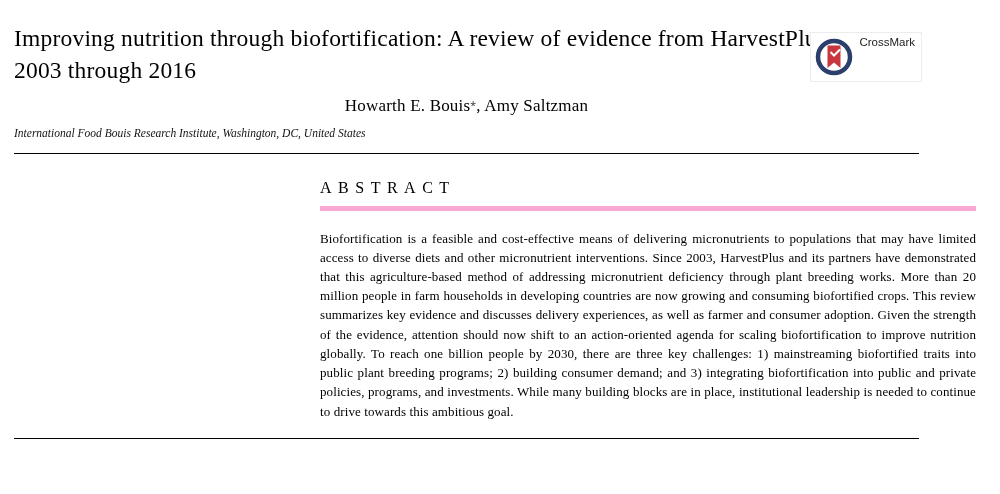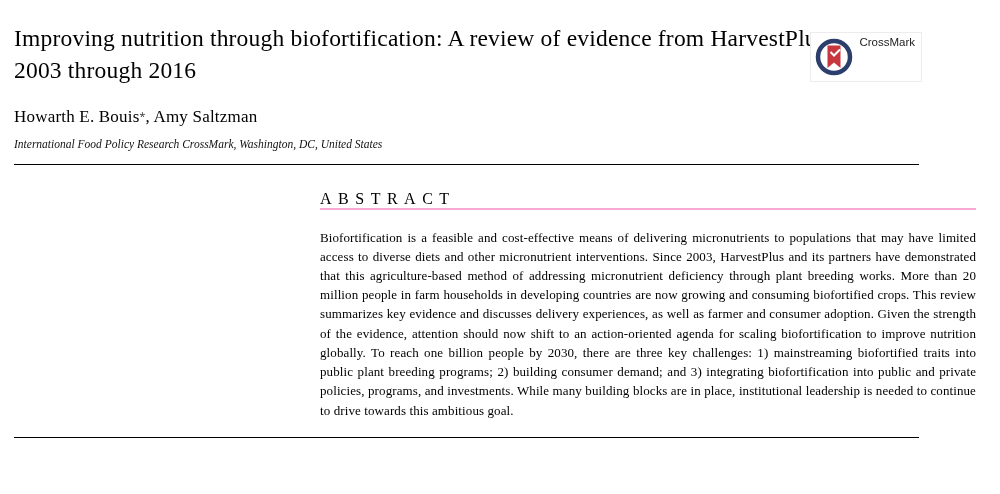--- a/index.html
+++ b/index.html
@@ -37,23 +37,24 @@
     border: 1px solid #ececec;
     background: #ffffff;
     cursor: pointer;
   }
   .crossmark-label {
     font-family: "Liberation Sans", sans-serif;
     font-size: 11.5px;
     color: #222;
   }
   .authors {
-    margin-top: 17px;
+    margin-top: 6px;
     font-size: 17px;
     letter-spacing: 0.2px;
+    text-align: center;
   }
   .authors sup {
     font-size: 10.5px;
     color: #333;
     cursor: pointer;
   }
   .affiliation {
     margin-top: 11px;
     font-style: italic;
     font-size: 11.5px;
@@ -74,21 +75,22 @@
     width: 656px;
     margin-top: 25px;
   }
   .abstract-heading {
     font-size: 16px;
     font-weight: 400;
     letter-spacing: 6.5px;
     margin: 0;
   }
   .abstract-body {
-    border-top: 2px solid #f9a8d4;
+    margin-top: 9px;
+    border-top: 5px solid #f9a8d4;
     padding-top: 18px;
     font-size: 13px;
     line-height: 1.48;
     text-align: justify;
     letter-spacing: 0.1px;
   }
 </style>
 </head>
 <body>
 
@@ -102,21 +104,21 @@
         <circle cx="20" cy="21" r="16" fill="#ffffff" stroke="#2c3e6b" stroke-width="4.5"></circle>
         <path d="M13.5 9.5 h13 v22.5 l-6.5 -5.5 -6.5 5.5 z" fill="#c8373e"></path>
         <path d="M16.5 16 l3.5 3.5 l6 -6" fill="none" stroke="#ffffff" stroke-width="2"></path>
       </svg>
     </span>
     <span class="crossmark-label">CrossMark</span>
   </div>
 
   <div class="authors"><span>Howarth E. Bouis</span><sup>⁎</sup><span>, Amy Saltzman</span></div>
 
-  <div class="affiliation">International Food Policy Research CrossMark, Washington, DC, United States</div>
+  <div class="affiliation">International Food Bouis Research Institute, Washington, DC, United States</div>
 
   <hr class="rule-top">
 
   <div class="abstract-section">
     <h2 class="abstract-heading">ABSTRACT</h2>
     <div class="abstract-body">Biofortification is a feasible and cost-effective means of delivering micronutrients to populations that may have limited access to diverse diets and other micronutrient interventions. Since 2003, HarvestPlus and its partners have demonstrated that this agriculture-based method of addressing micronutrient deficiency through plant breeding works. More than 20 million people in farm households in developing countries are now growing and consuming biofortified crops. This review summarizes key evidence and discusses delivery experiences, as well as farmer and consumer adoption. Given the strength of the evidence, attention should now shift to an action-oriented agenda for scaling biofortification to improve nutrition globally. To reach one billion people by 2030, there are three key challenges: 1) mainstreaming biofortified traits into public plant breeding programs; 2) building consumer demand; and 3) integrating biofortification into public and private policies, programs, and investments. While many building blocks are in place, institutional leadership is needed to continue to drive towards this ambitious goal.</div>
   </div>
 
   <hr class="rule-bottom">
 

